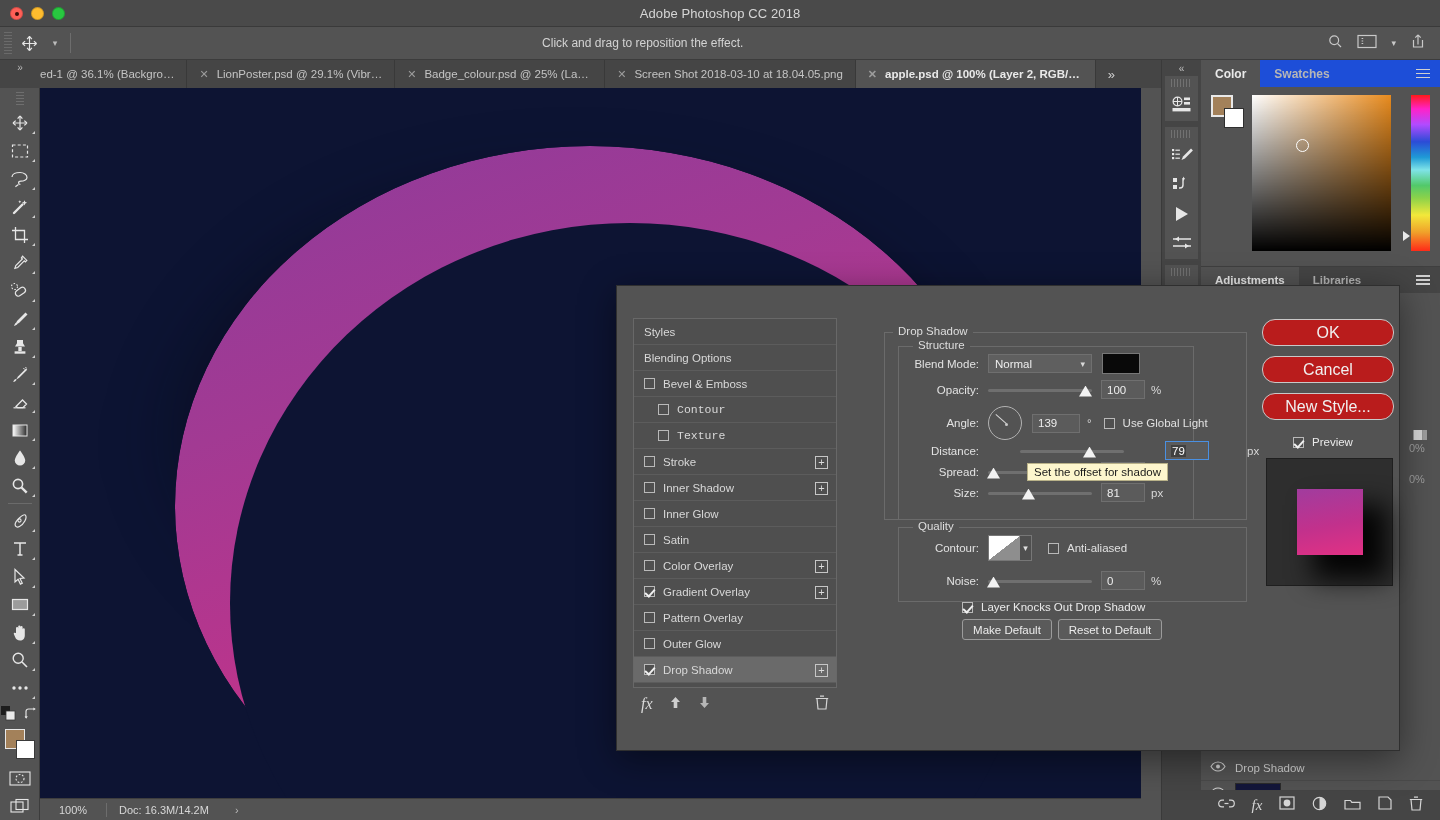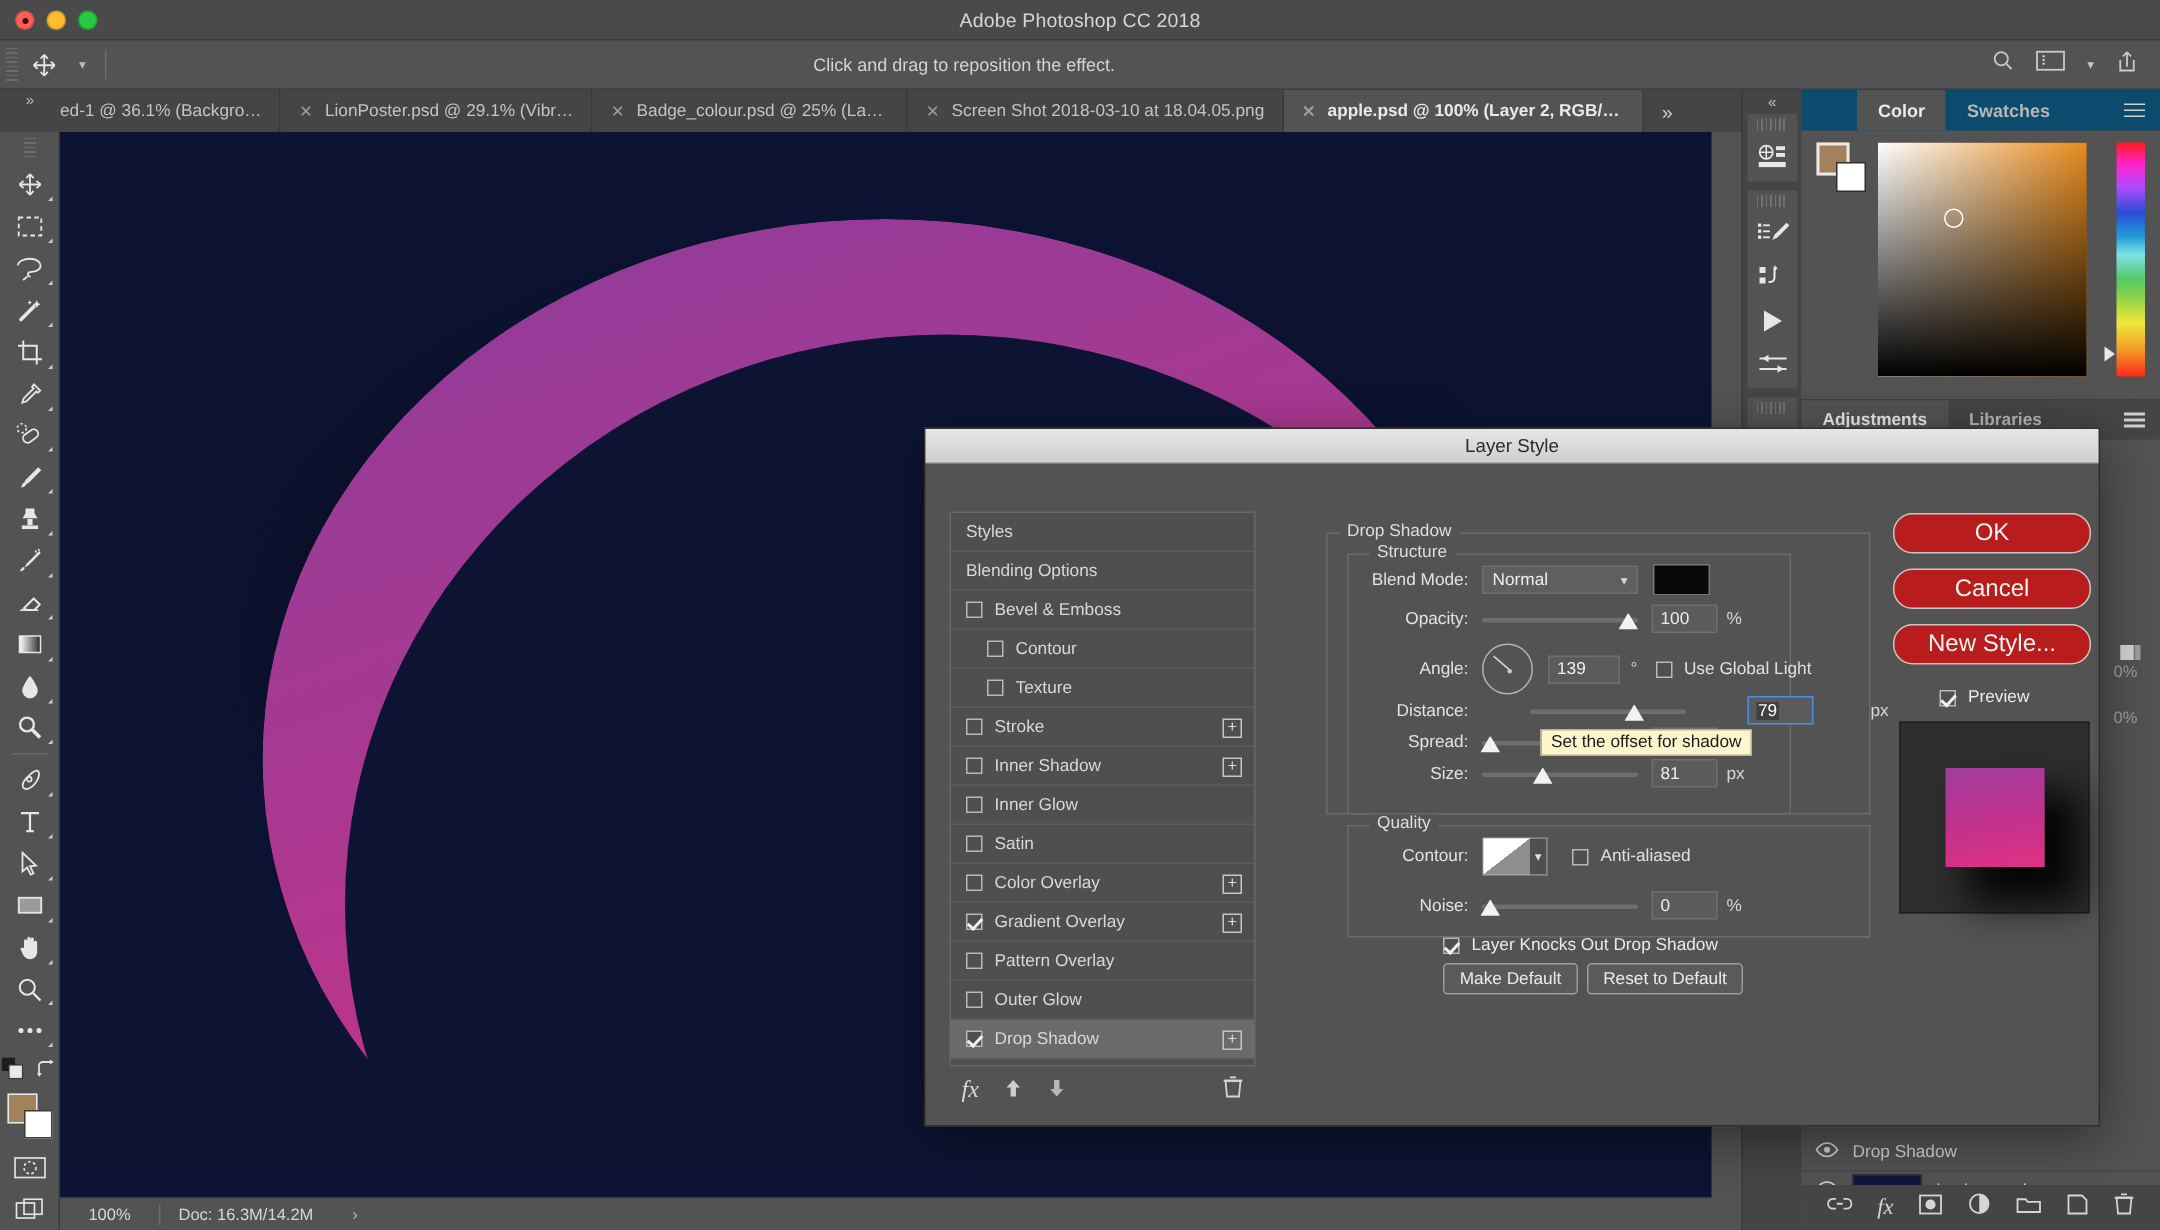--- a/index.html
+++ b/index.html
@@ -130,21 +130,21 @@
     position:absolute; left:1161px; top:60px; width:40px; height:760px;
     background:#454545; border-left:1px solid #3a3a3a;
   }
   .dockrail .collapse { height:16px; display:flex; align-items:center; justify-content:center; color:#c0c0c0; font-size:10px;}
   .dockgroup { background:#535353; margin:0 3px 6px 3px; padding:2px 0; }
   .dockgroup .ggrip { height:8px; background: repeating-linear-gradient(to right,#8a8a8a 0 1px, transparent 1px 3px); opacity:.55; margin:1px 6px 3px 6px;}
   .dockicon { height:29px; display:flex; align-items:center; justify-content:center; color:#e6e6e6;}
 
   
   .panels { position:absolute; left:1201px; top:60px; width:239px; height:760px; background:#535353;}
-  .panel-tabs { display:flex; height:27px; background:#0c4a6e; align-items:stretch;padding-left:37px; }
+  .panel-tabs { display:flex; height:27px; background:#1d4ed8; align-items:stretch; }
   .panel-tab { display:flex; align-items:center; padding:0 14px; font-size:12px; color:#b6b6b6; font-weight:bold;}
   .panel-tab.active { background:#535353; color:#eaeaea;}
   .panel-menu { margin-left:auto; display:flex; align-items:center; padding:0 10px; color:#d0d0d0;}
   .hamburger { width:14px; }
   .hamburger div { height:1.6px; background:#d0d0d0; margin:2.6px 0;}
   .color-body { height:179px; padding:8px 10px 10px 10px; display:flex; gap:9px; position:relative;}
   .color-chips { position:relative; width:32px; height:32px; }
   .color-chips .fg { position:absolute; left:0; top:0; width:22px; height:22px; background:#a3815a; border:2px solid #e9e9e9;}
   .color-chips .bg { position:absolute; left:13px; top:13px; width:20px; height:20px; background:#fff; border:1px solid #2f2f2f;}
   .color-field { width:141px; height:156px; position:relative;
@@ -187,21 +187,21 @@
   .styles-panel {
     position:absolute; left:16px; top:32px; width:204px; height:370px;
     background:#4f4f4f; border:1px solid #686868;
   }
   .style-item {
     height:26px; display:flex; align-items:center; padding-left:10px;
     font-size:11.5px; color:#d8d8d8; border-bottom:1px solid #5c5c5c; position:relative;
   }
   .style-item.header { font-size:11.5px; }
   .style-item.sel { background:#6a6a6a; }
-  .style-item.indent { padding-left:24px; }
+  .style-item.indent { padding-left:24px;font-family:Liberation Mono, monospace; }
   .cb {
     width:11px; height:11px; border:1px solid #b9b9b9; background:#4f4f4f;
     margin-right:8px; display:inline-block; position:relative; flex:none;
   }
   .cb.on { background:#4f4f4f; }
   .cb.on::after {
     content:""; position:absolute; left:2px; top:0px; width:4px; height:8px;
     border:solid #f0f0f0; border-width:0 2px 2px 0; transform:rotate(42deg);
   }
   .plusbox {
@@ -712,21 +712,20 @@
     </span>
     <span>
       <svg width="14" height="15" viewBox="0 0 14 15">
           <path d="M2 3.5h10l-1 10.5H3z" fill="none" stroke="#d5d5d5" stroke-width="1.2"></path>
           <path d="M.8 3.5h12.4M5 1.2h4" stroke="#d5d5d5" stroke-width="1.2"></path>
         </svg>
     </span>
   </div>
 
   <div class="dialog">
-    <div class="dlg-title">Layer Style</div>
     <div class="dlg-body">
 
       <div class="styles-panel">
         <div class="style-item header">
           <span>Styles</span>
         </div>
         <div class="style-item header">
           <span>Blending Options</span>
         </div>
         <div class="style-item">

